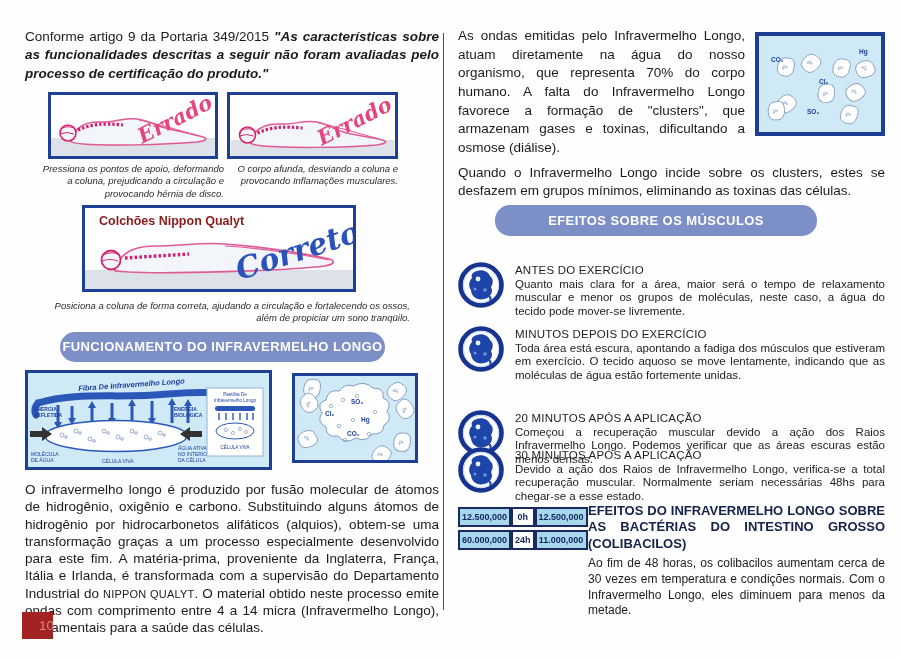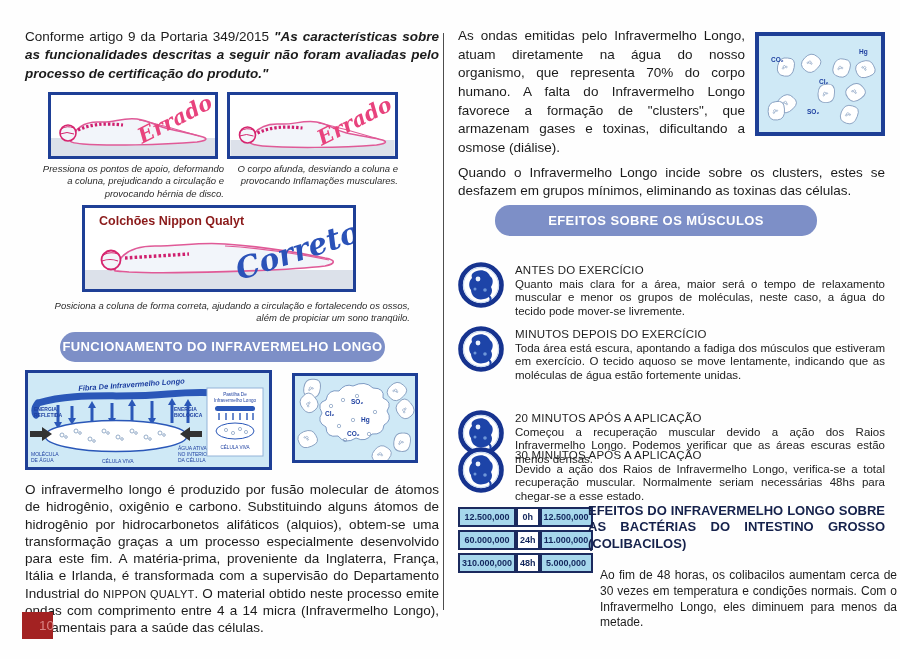--- a/index.html
+++ b/index.html
@@ -59,21 +59,21 @@
   .infra-table{position:absolute;left:458px;top:504px;border-collapse:separate;
                border-spacing:0 3px;font-size:8.5px;font-weight:bold;}
   .infra-table th,.infra-table td{border:2px solid #1b2a5e;text-align:center;padding:3px 2px;}
   .th-dark{background:#1b2a5e;color:#ffffff;line-height:1.15;width:52px;}
   .th-light{background:#ffffff;color:#1b2a5e;width:24px;}
   .td-blue{background:#a6d7ec;color:#13265c;font-size:9px;}
   .td-white{background:#ffffff;color:#13265c;font-size:9px;}
 
   .coli-title{position:absolute;left:588px;top:503px;width:297px;margin:0;font-weight:bold;
               font-size:13px;line-height:1.25;color:#15214b;text-align:justify;}
-  .coli-text{position:absolute;left:588px;top:556px;width:297px;margin:12px;font-size:12px;
+  .coli-text{position:absolute;left:588px;top:556px;width:297px;margin:0;font-size:12px;
              line-height:1.32;text-align:justify;color:#1c1c1c;}
 
   
   .svg-script{font-family:"DejaVu Serif","Liberation Serif",serif;font-style:italic;font-weight:bold;}
   .svg-tiny{font-family:"Liberation Sans",sans-serif;fill:#1d3fa0;}
   .chem{font-family:"Liberation Sans",sans-serif;font-weight:bold;fill:#1d3fa0;}
 </style>
 </head>
 <body>
 
@@ -333,23 +333,18 @@
     <tr>
       <td class="td-blue">12.500,000</td>
       <td class="td-white">0h</td>
       <td class="td-blue">12.500,000</td>
     </tr>
     <tr>
       <td class="td-blue">60.000,000</td>
       <td class="td-white">24h</td>
       <td class="td-blue">11.000,000</td>
     </tr>
-    <tr>
-      <td class="td-blue">310.000,000</td>
-      <td class="td-white">48h</td>
-      <td class="td-blue">5.000,000</td>
-    </tr>
   </tbody>
     </table>
 
   <p class="coli-title">EFEITOS DO INFRAVERMELHO LONGO SOBRE AS BACTÉRIAS DO INTESTINO GROSSO (COLIBACILOS)</p>
   <p class="coli-text">Ao fim de 48 horas, os colibacilos aumentam cerca de 30 vezes em temperatura e condições normais. Com o Infravermelho Longo, eles diminuem para menos da metade.</p>
 </div>
 
 </body></html>

